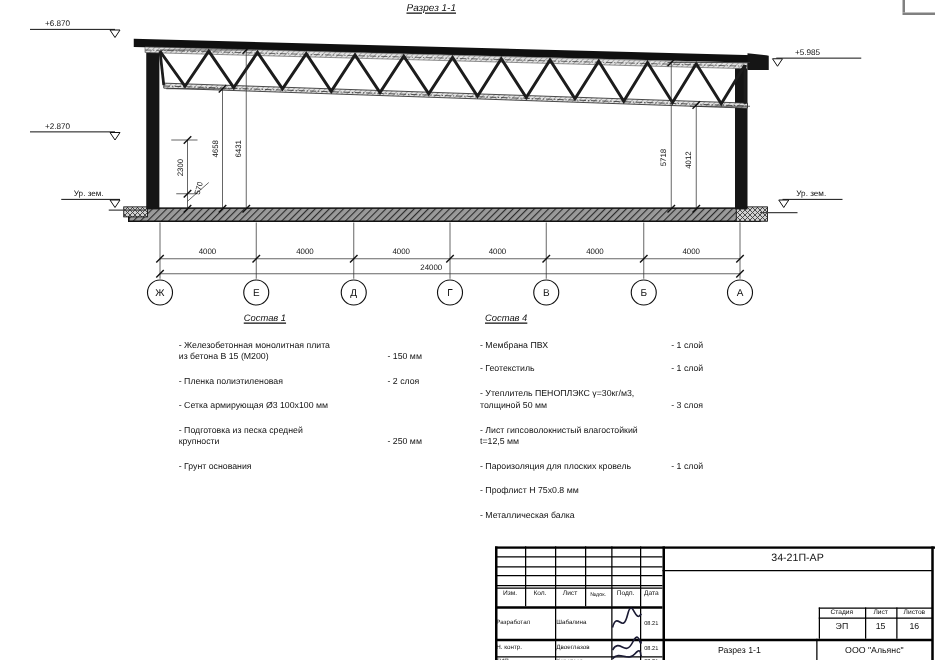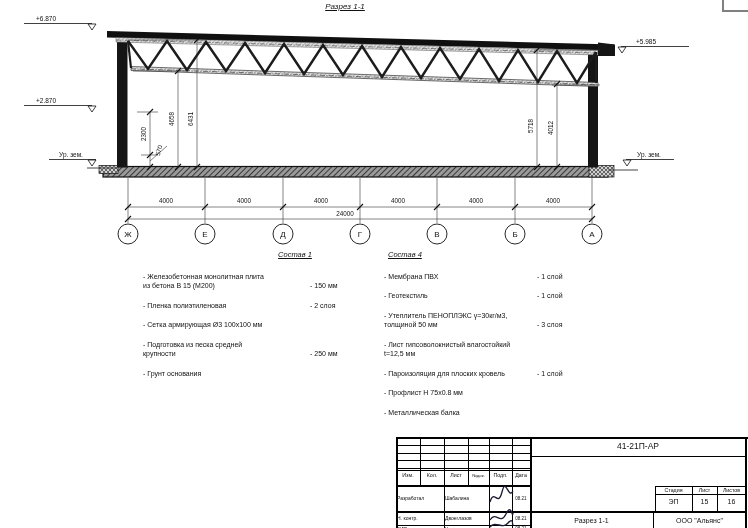--- a/index.html
+++ b/index.html
@@ -169,21 +169,21 @@
       <text class="axis" stroke="none" fill="#111" text-anchor="middle" x="205" y="237">Е</text>
       <text class="axis" stroke="none" fill="#111" text-anchor="middle" x="283" y="237">Д</text>
       <text class="axis" stroke="none" fill="#111" text-anchor="middle" x="360" y="237">Г</text>
       <text class="axis" stroke="none" fill="#111" text-anchor="middle" x="437" y="237">В</text>
       <text class="axis" stroke="none" fill="#111" text-anchor="middle" x="515" y="237">Б</text>
       <text class="axis" stroke="none" fill="#111" text-anchor="middle" x="592" y="237">А</text>
     </g>
   </svg>
 
   <div class="list" style="left:143px;top:250px;width:232px;">
-    <div style="margin-left:72px;text-align:center;"><span class="tt">Состав 1</span></div>
+    <div style="margin-left:52px;"><span class="tt">Состав 1</span></div>
     <div class="item">
         <div class="txt" style="width:167px;">- Железобетонная  монолитная плита
 из бетона В 15 (М200)</div>
         <div class="val">- 150 мм</div>
       </div>
     <div class="item">
         <div class="txt" style="width:167px;">- Пленка полиэтиленовая</div>
         <div class="val">- 2 слоя</div>
       </div>
     <div class="item">
@@ -260,21 +260,21 @@
     <div class="vl" style="left:93px;top:48px;height:43px;"></div>
     <div class="vl" style="left:116px;top:48px;height:43px;"></div>
 
     <div class="hl" style="left:259px;top:49px;width:91px;"></div>
     <div class="hl" style="left:259px;top:57px;width:91px;"></div>
     <div class="vl" style="left:259px;top:49px;height:25px;"></div>
     <div class="vl" style="left:296px;top:49px;height:25px;"></div>
     <div class="vl" style="left:321px;top:49px;height:25px;"></div>
     <div class="vl" style="left:257px;top:74px;height:17px;"></div>
 
-    <div class="cell" style="left:134px;top:4px;width:216px;font-size:8.5px;">41-21П-АР</div>
+    <div class="cell" style="left:134px;top:4px;width:216px;font-size:8.5px;">34-21П-АР</div>
     <div class="cell" style="left:0;top:35px;width:24px;">Изм.</div>
     <div class="cell" style="left:24px;top:35px;width:24px;">Кол.</div>
     <div class="cell" style="left:48px;top:35px;width:24px;">Лист</div>
     <div class="cell" style="left:72px;top:36px;width:21px;font-size:4.3px;">№док.</div>
     <div class="cell" style="left:93px;top:35px;width:23px;">Подп.</div>
     <div class="cell" style="left:116px;top:35px;width:18px;">Дата</div>
 
     <div class="cell" style="left:1px;top:58px;width:46px;font-size:5px;text-align:left;">Разработал</div>
     <div class="cell" style="left:49px;top:58px;width:43px;font-size:5px;text-align:left;">Шабалина</div>
     <div class="cell" style="left:116px;top:59px;width:18px;font-size:4.5px;">08.21</div>

